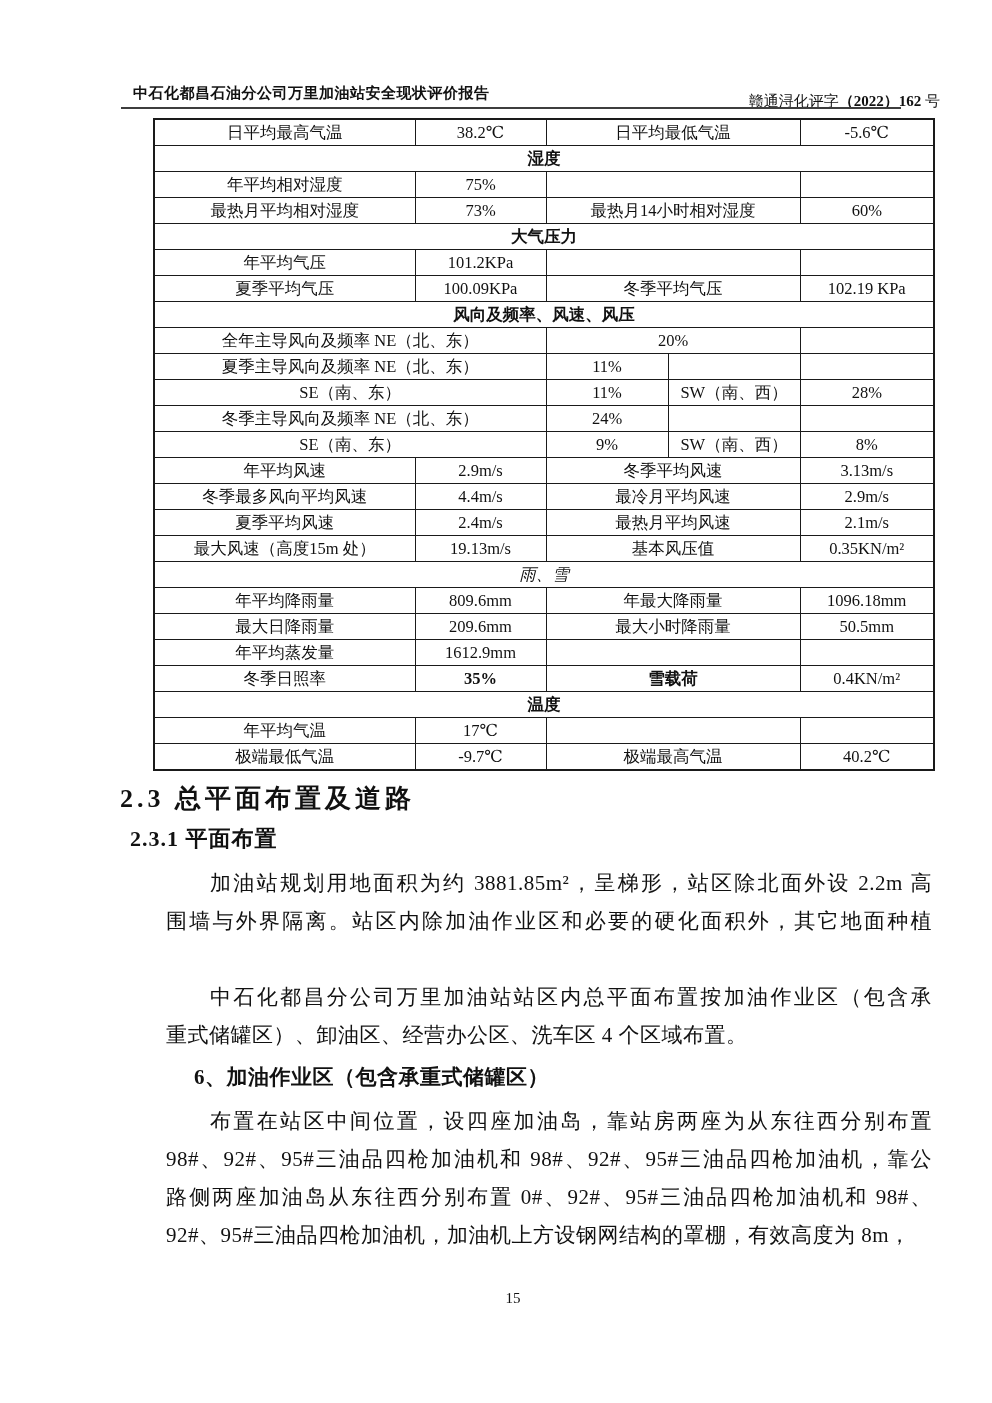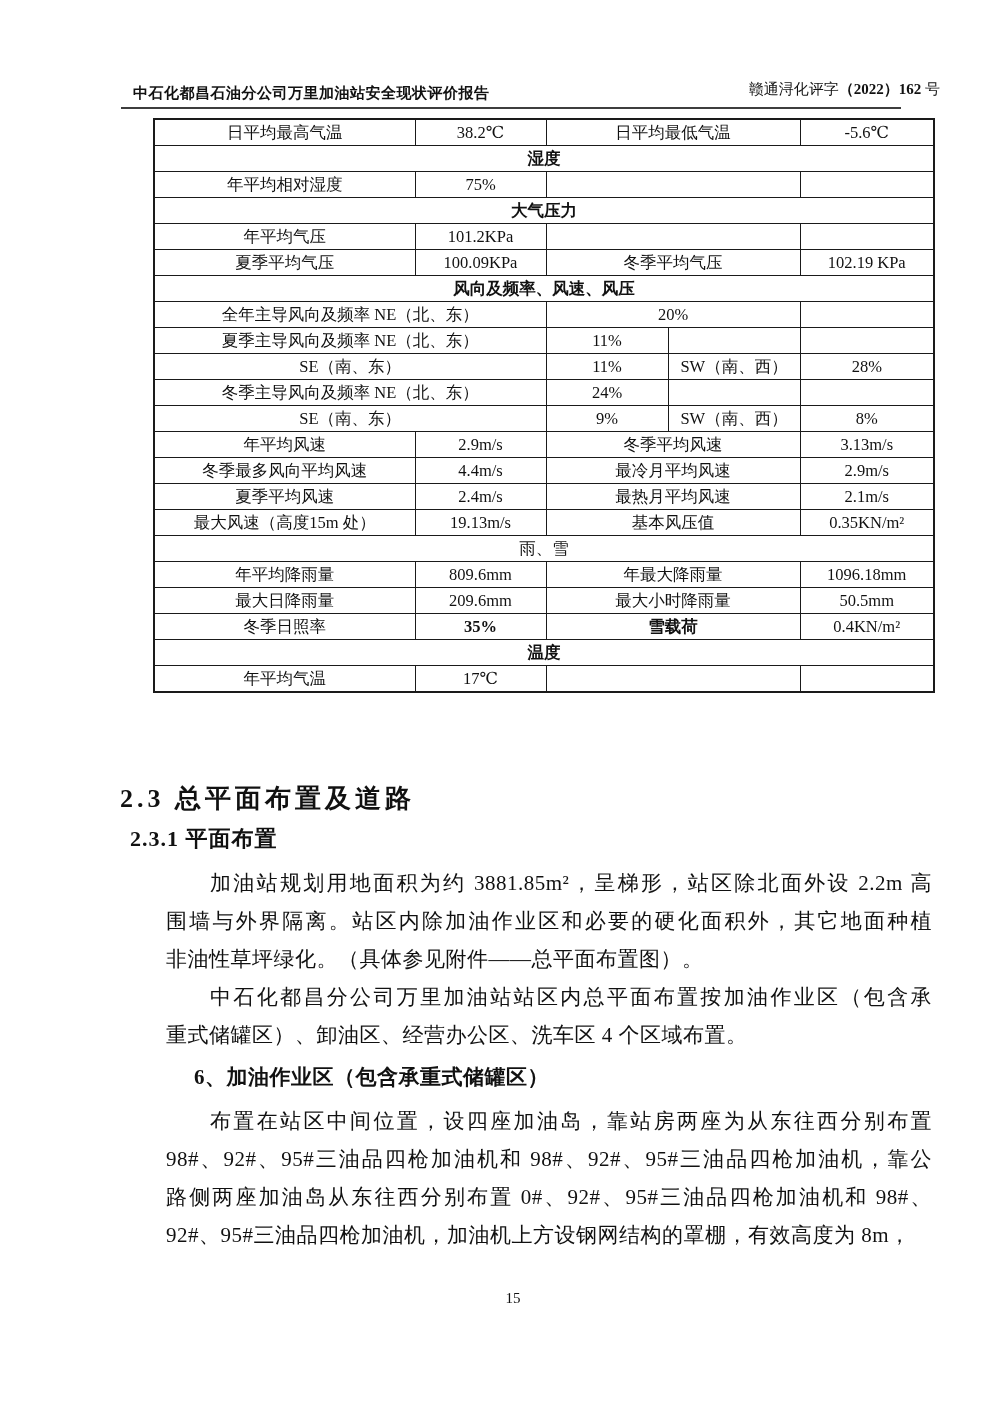--- a/index.html
+++ b/index.html
@@ -5,36 +5,36 @@
   html,body{margin:0;padding:0;background:#e8e8e8;}
   .page{
     position:relative;width:992px;height:1403px;margin:0 auto;
     background:#ffffff;color:#111;
     font-family:"Liberation Serif","DejaVu Serif",serif;
     overflow:hidden;
     padding-left:44px;
   }
   
   .hdr-left{position:absolute;left:133px;top:84px;font-size:15px;font-weight:bold;letter-spacing:.5px;}
-  .hdr-right{position:absolute;right:96px;top:80px;font-size:15px;}
+  .hdr-right{position:absolute;right:96px;top:92px;font-size:15px;}
   .hdr-right .b{font-weight:bold;}
   .hdr-rule{position:absolute;left:121px;top:107px;width:780px;border-top:2px solid #3d3d3d;}
   
   table.climate{
     position:absolute;left:121px;top:118px;width:780px;
     border-collapse:collapse;table-layout:fixed;
     font-size:16.5px;
   }
   table.climate td{
     border:1px solid #1a1a1a;height:25px;padding:0 2px;
     text-align:center;vertical-align:middle;white-space:nowrap;overflow:hidden;
   }
   table.climate{border:2px solid #1a1a1a;margin-left:32px;}
   td.sec{font-weight:bold;}
-  td.sec.reg{font-weight:normal;}
+  td.sec.reg{font-weight:normal;font-style:italic;}
   td.bv{font-weight:bold;}
   
   .h1{position:absolute;left:120px;top:781px;font-size:26px;font-weight:bold;letter-spacing:4px;}
   .h2{position:absolute;left:130px;top:824px;font-size:22px;font-weight:bold;letter-spacing:1px;}
   .body-block{position:absolute;left:130px;width:766px;font-size:21px;line-height:38px;letter-spacing:.5px;margin-left:36px;}
   .body-block .ln{text-align:justify;text-align-last:justify;height:38px;overflow:hidden;}
   .body-block .ln.last{text-align-last:left;}
   .body-block .ln.ind{text-indent:44px;}
   #para1{top:864px;}
   #para2{top:978px;}
@@ -69,20 +69,26 @@
       <tr>
         <td colspan="5" class="sec">湿度</td>
       </tr>
       <tr>
         <td>年平均相对湿度</td>
         <td>75%</td>
         <td colspan="2"></td>
         <td></td>
       </tr>
       <tr>
+        <td>最热月平均相对湿度</td>
+        <td>73%</td>
+        <td colspan="2">最热月14小时相对湿度</td>
+        <td>60%</td>
+      </tr>
+      <tr>
         <td colspan="5" class="sec">大气压力</td>
       </tr>
       <tr>
         <td>年平均气压</td>
         <td>101.2KPa</td>
         <td colspan="2"></td>
         <td></td>
       </tr>
       <tr>
         <td>夏季平均气压</td>
@@ -155,44 +161,55 @@
         <td colspan="2">年最大降雨量</td>
         <td>1096.18mm</td>
       </tr>
       <tr>
         <td>最大日降雨量</td>
         <td>209.6mm</td>
         <td colspan="2">最大小时降雨量</td>
         <td>50.5mm</td>
       </tr>
       <tr>
+        <td>年平均蒸发量</td>
+        <td>1612.9mm</td>
+        <td colspan="2"></td>
+        <td></td>
+      </tr>
+      <tr>
         <td>冬季日照率</td>
         <td class="bv">35%</td>
         <td colspan="2" class="bv">雪载荷</td>
         <td>0.4KN/m²</td>
       </tr>
       <tr>
         <td colspan="5" class="sec">温度</td>
       </tr>
       <tr>
         <td>年平均气温</td>
         <td>17℃</td>
         <td colspan="2"></td>
         <td></td>
       </tr>
+      <tr>
+        <td>极端最低气温</td>
+        <td>-9.7℃</td>
+        <td colspan="2">极端最高气温</td>
+        <td>40.2℃</td>
+      </tr>
     </tbody>
   </table>
 
   <div class="h1">2.3 总平面布置及道路</div>
   <div class="h2">2.3.1 平面布置</div>
 
   <div class="body-block" id="para1">
     <div class="ln ind">加油站规划用地面积为约 3881.85m²，呈梯形，站区除北面外设 2.2m 高</div>
     <div class="ln">围墙与外界隔离。站区内除加油作业区和必要的硬化面积外，其它地面种植</div>
-    <div class="ln last">非油性草坪绿化。（具体参见附件——总平面布置图）。</div>
   </div>
 
   <div class="body-block" id="para2">
     <div class="ln ind">中石化都昌分公司万里加油站站区内总平面布置按加油作业区（包含承</div>
     <div class="ln last">重式储罐区）、卸油区、经营办公区、洗车区 4 个区域布置。</div>
   </div>
 
   <div class="list-h">6、加油作业区（包含承重式储罐区）</div>
 
   <div class="body-block" id="para3">

